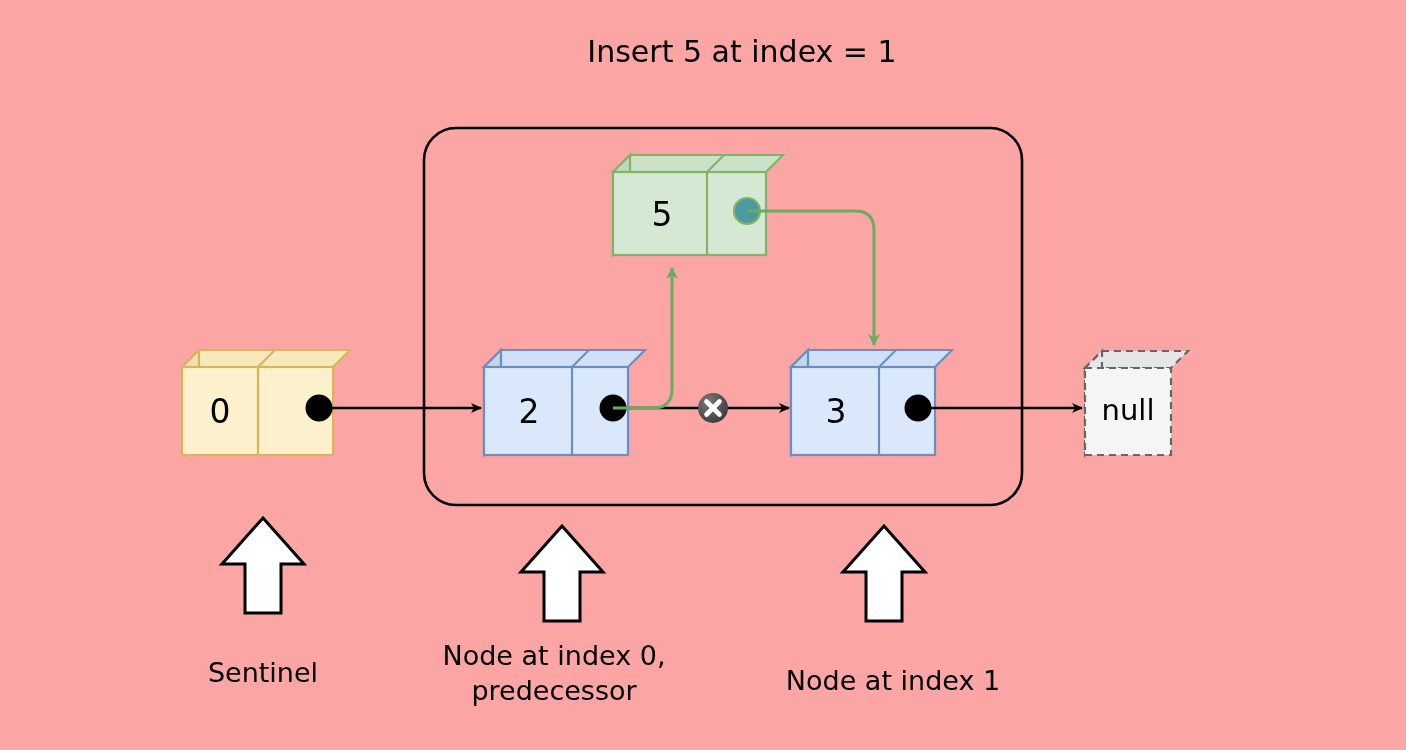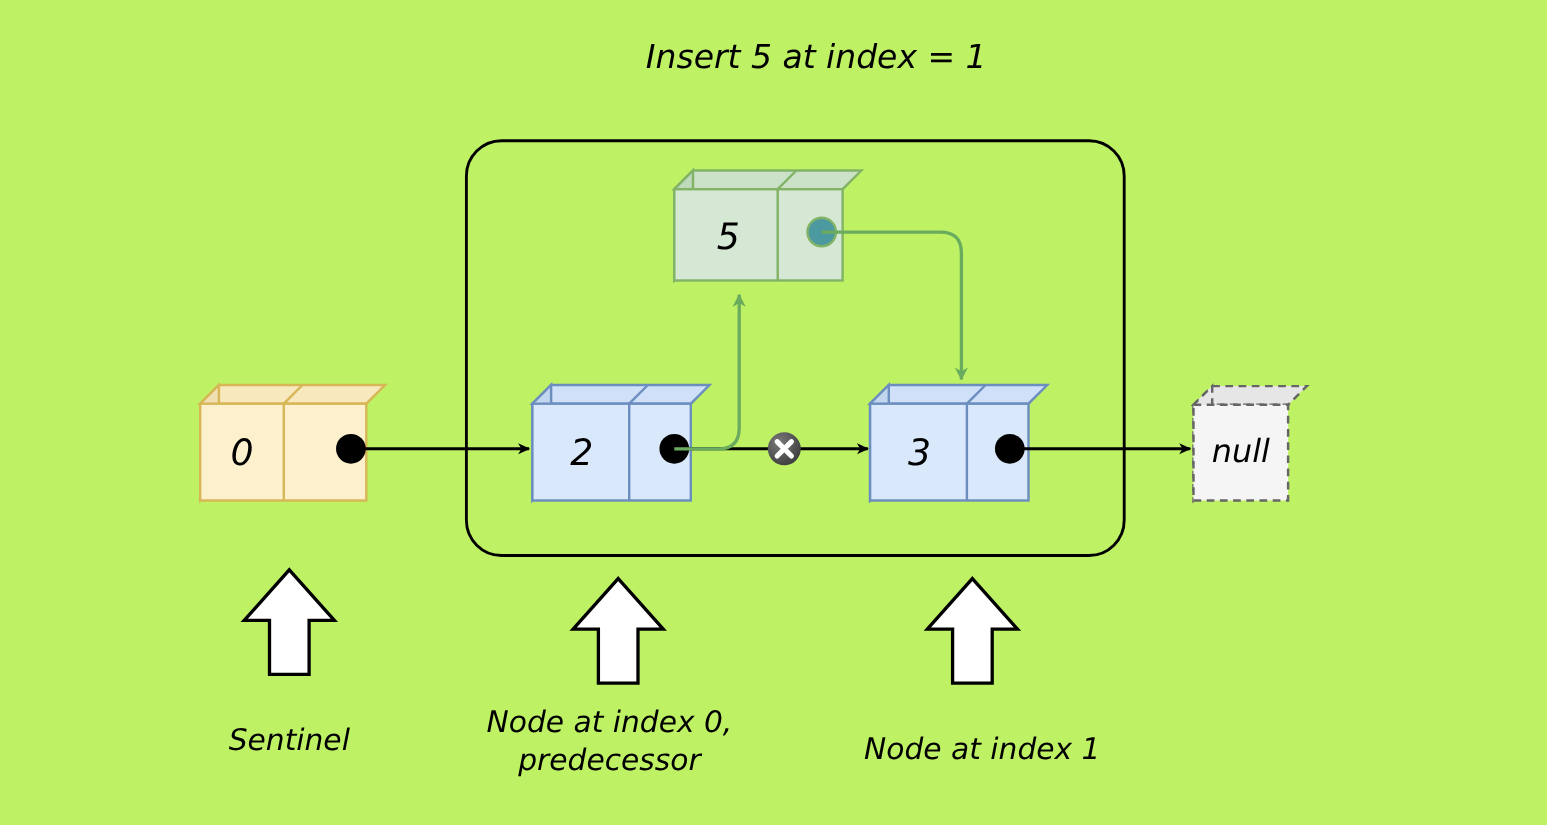--- a/index.html
+++ b/index.html
@@ -7,23 +7,22 @@
     padding: 0;
     background: #ffffff;
   }
   body {
     font-family: "DejaVu Sans", sans-serif;
   }
   #stage {
     position: relative;
     width: 1406px;
     height: 750px;
-    background: #bef264;
+    background: #fca5a5;
     overflow: hidden;
-    font-style: italic;
   }
   #stage svg {
     position: absolute;
     top: 0;
     left: 0;
     width: 1406px;
     height: 750px;
   }
   .diagram-text {
     font-family: "DejaVu Sans", sans-serif;

